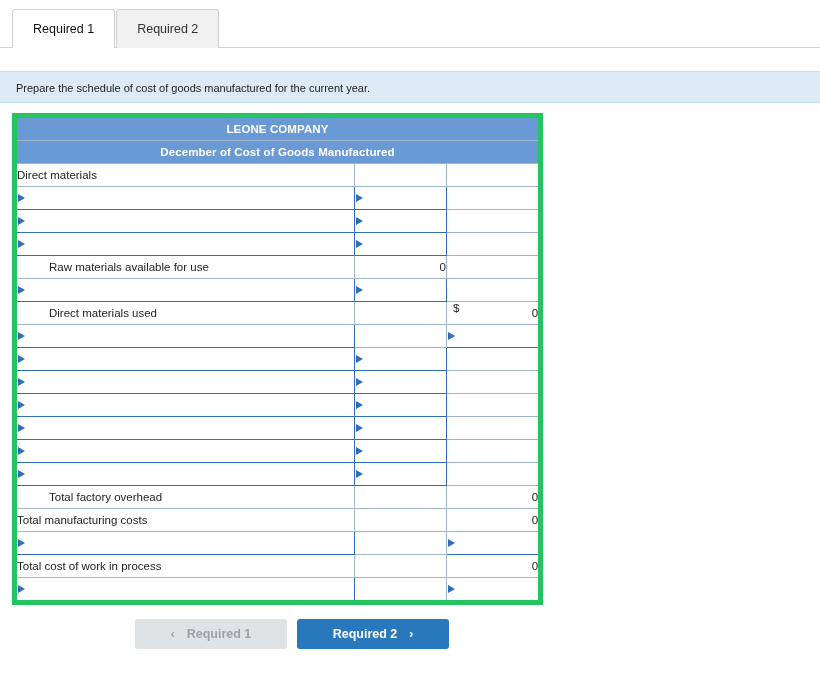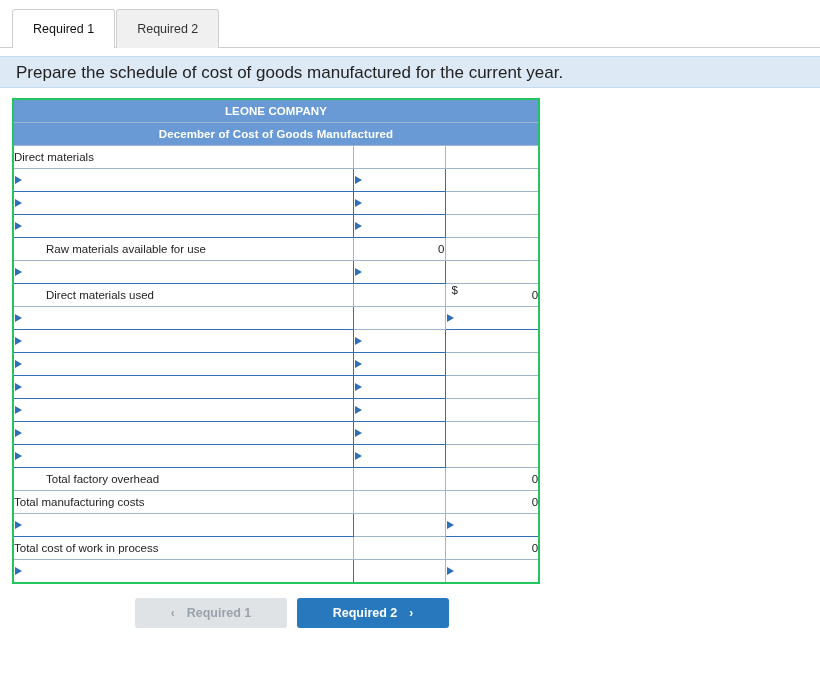--- a/index.html
+++ b/index.html
@@ -50,36 +50,36 @@
 
   
   .prompt {
     background: #ddeaf6;
     border: 1px solid #c6dbee;
     border-left: none;
     border-right: none;
     height: 32px;
     line-height: 32px;
     padding-left: 16px;
-    font-size: 17px;
+    font-size: 11px;
     color: #222222;
     box-sizing: border-box;
-    margin-top: 8px;
+    margin-top: 23px;
   }
 
   
   .sheet-wrap {
     margin: 10px 0 0 12px;
     width: 528px;
   }
   table.sheet {
     border-collapse: collapse;
     table-layout: fixed;
     width: 528px;
-    border: 2px solid #22c55e;
+    border: 5px solid #22c55e;
   }
   table.sheet td {
     height: 22px;
     padding: 0;
     border: 1px solid #9fb6cd;
     font-size: 11.5px;
     vertical-align: middle;
   }
   .hdr {
     background: #6a9ad6;

